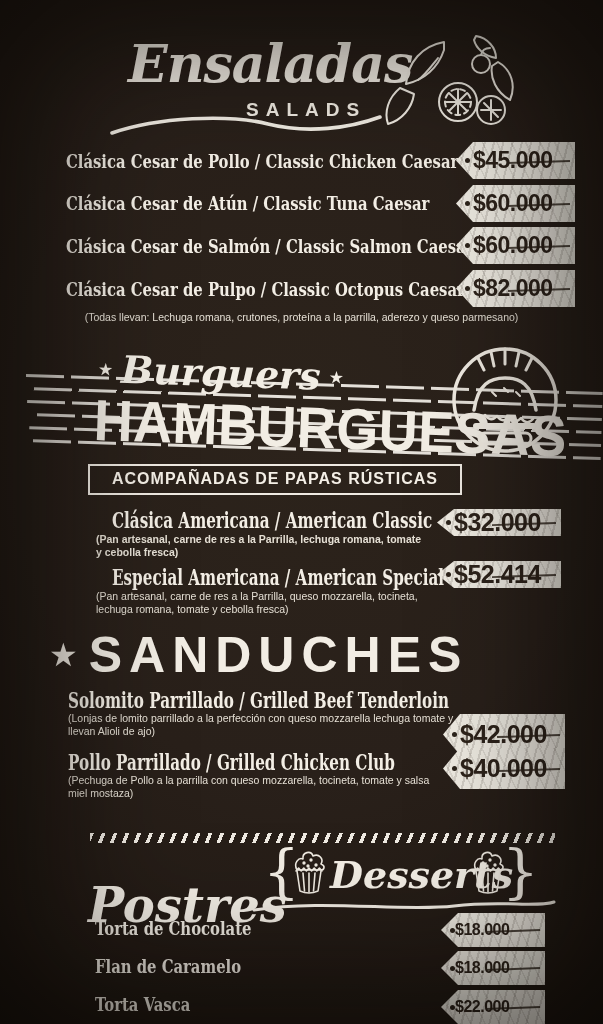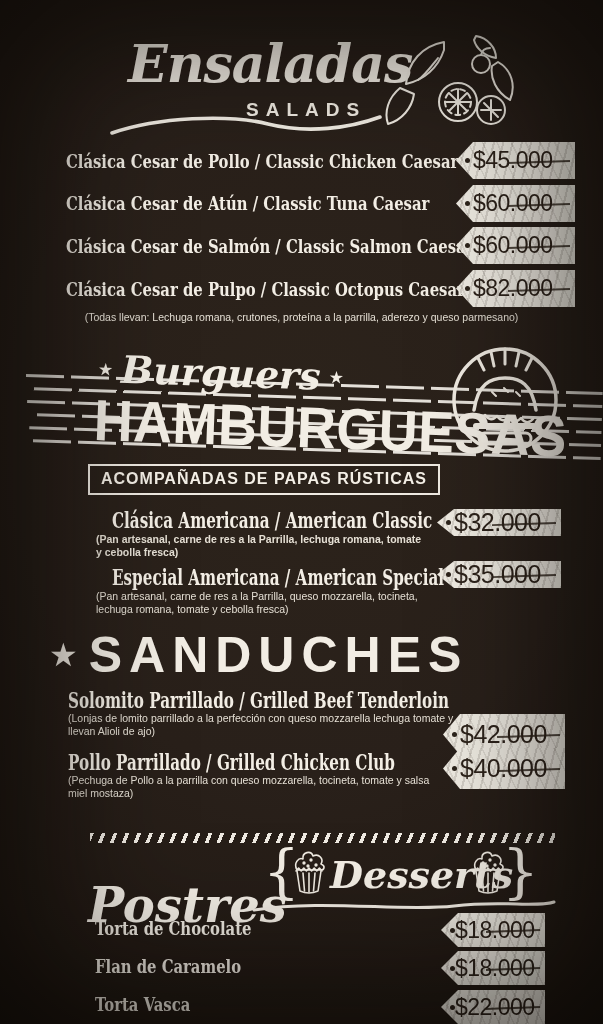--- a/index.html
+++ b/index.html
@@ -28,21 +28,21 @@
   .scratches{left:26px;top:374px;width:577px;transform:rotate(1.8deg);transform-origin:left top;}
   .scr-line{height:2.6px;margin-bottom:10.4px;
     background:repeating-linear-gradient(90deg, rgba(244,240,233,.92) 0 38px, rgba(244,240,233,0) 38px 45px);}
   .scr-line:nth-child(2){margin-left:8px;}
   .scr-line:nth-child(3){margin-left:2px;}
   .scr-line:nth-child(4){margin-left:12px;}
   .scr-line:nth-child(5){margin-left:5px;}
   .scr-line:nth-child(6){margin-left:9px;}
   .burger-badge{left:448px;top:334px;}
 
-  .accomp-box{left:88px;top:464px;border:2px solid #efeae2;padding:4px 11px 5px;
+  .accomp-box{left:88px;top:464px;border:2px solid #efeae2;padding:4px 22px 5px;
     font-weight:bold;font-size:16px;letter-spacing:1px;white-space:nowrap;color:#f4efe6;}
 
   .sand-header{left:49px;top:630px;display:flex;align-items:center;gap:11px;}
   .sand-header .star{font-family:"DejaVu Sans", sans-serif;font-size:32px;line-height:1;}
   .sand-header .word{font-weight:bold;font-size:50px;line-height:1;letter-spacing:7px;white-space:nowrap;}
 
   .hatch{left:90px;top:833px;width:465px;height:10px;
     background:repeating-linear-gradient(112deg, #efeae2 0 3.5px, rgba(0,0,0,0) 3.5px 11px);}
   .postres-script{left:88px;top:881px;font-size:48px;line-height:1;}
   .brace{font-family:"DejaVu Serif", serif;font-size:58px;line-height:1;font-weight:normal;color:#f2ede4;}
@@ -69,30 +69,30 @@
   .dt1{left:95px;top:918px;} .dt2{left:95px;top:956px;} .dt3{left:95px;top:994px;}
 
   
   .tag{position:absolute;display:flex;align-items:center;
     background-color:#efebe2;
     background-image:
       repeating-linear-gradient(104deg, rgba(45,35,27,.14) 0 2px, rgba(0,0,0,0) 2px 9px),
       repeating-linear-gradient(64deg, rgba(45,35,27,.10) 0 1.5px, rgba(0,0,0,0) 1.5px 13px);
     clip-path:polygon(0 50%, 17px 0, 100% 0, 100% 100%, 17px 100%);}
   .tag .hole{position:absolute;left:9px;top:50%;margin-top:-2.5px;width:5px;height:5px;border-radius:50%;background:#2c231b;}
-  .tag .price{margin-left:17px;font-weight:normal;color:#2d231b;letter-spacing:-.5px;white-space:nowrap;}
+  .tag .price{margin-left:17px;font-weight:bold;color:#2d231b;letter-spacing:-.5px;white-space:nowrap;}
   .tag .strike{position:absolute;right:5px;top:50%;height:2.4px;width:52%;
     background:rgba(45,35,27,.82);transform:rotate(-2deg);}
   .tag-s{left:456px;width:119px;height:37px;} .tag-s .price{font-size:23px;}
   .ts1{top:142px;} .ts2{top:185px;} .ts3{top:227px;} .ts4{top:270px;}
   .tag-b{left:437px;width:124px;height:27px;} .tag-b .price{font-size:25px;}
   .tb1{top:509px;} .tb2{top:561px;}
   .tag-n{left:443px;width:122px;height:41px;} .tag-n .price{font-size:25px;}
   .tn1{top:686px;margin-top:28px;} .tn2{top:748px;}
-  .tag-d{left:441px;width:104px;height:34px;} .tag-d .price{font-size:23px;margin-left:14px;}
+  .tag-d{left:441px;width:104px;height:34px;} .tag-d .price{font-size:16px;margin-left:14px;}
   .td1{top:913px;} .td2{top:951px;} .td3{top:990px;}
 
   svg{display:block;}
   .vignette{left:0;top:0;width:603px;height:1024px;pointer-events:none;
     box-shadow:inset 0 0 130px 45px rgba(5,3,2,.6);}
 </style>
 </head>
 <body>
 
 <div class="menu">
@@ -178,21 +178,21 @@
   <div class="abs desc bd1">(Pan artesanal, carne de res a la Parrilla, lechuga romana, tomate y cebolla fresca)</div>
   <div class="tag tag-b tb1">
     <span class="hole"></span>
     <span class="price">$32.000</span>
     <span class="strike"></span>
   </div>
   <div class="abs item-title t-lg bt2">Especial Americana / American Special</div>
   <div class="abs desc bd2">(Pan artesanal, carne de res a la Parrilla, queso mozzarella, tocineta, lechuga romana, tomate y cebolla fresca)</div>
   <div class="tag tag-b tb2">
     <span class="hole"></span>
-    <span class="price">$35.000</span>
+    <span class="price">$52.414</span>
     <span class="strike"></span>
   </div>
 
   <div class="abs sand-header">
     <span class="star">★</span>
     <span class="word">SANDUCHES</span>
   </div>
   <div class="abs item-title t-lg snt1">Solomito Parrillado / Grilled Beef Tenderloin</div>
   <div class="abs desc snd1">(Lonjas de lomito parrillado a la perfección con queso mozzarella lechuga tomate y llevan Alioli de ajo)</div>
   <div class="tag tag-n tn1">

